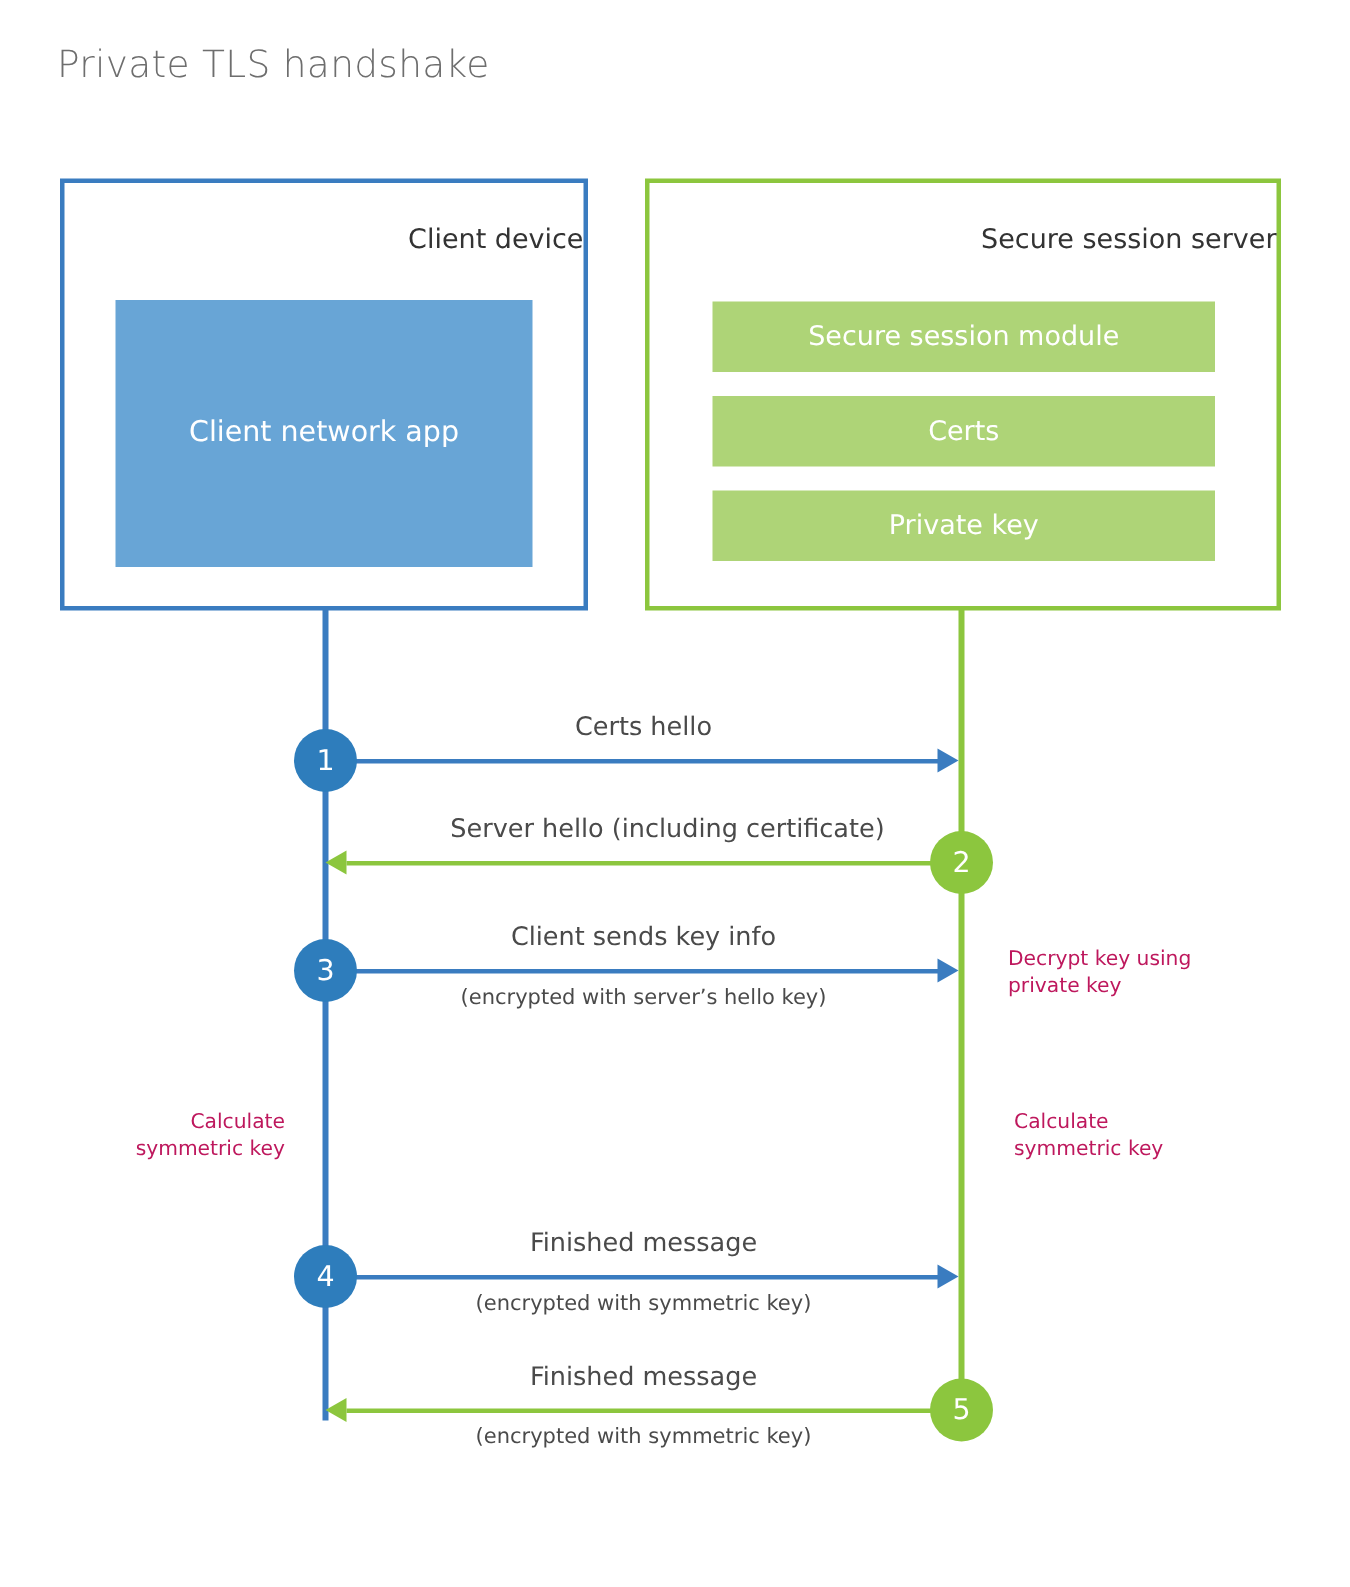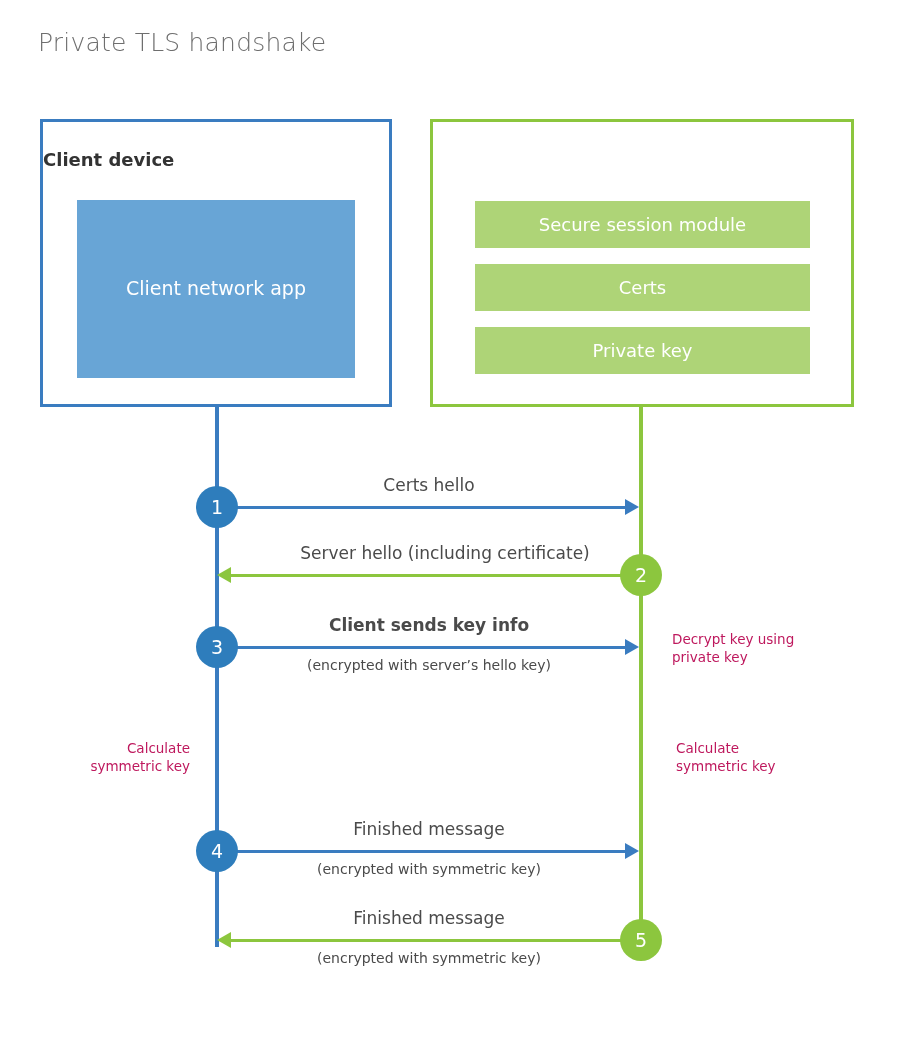--- a/index.html
+++ b/index.html
@@ -45,23 +45,23 @@
     top: 119px;
     width: 424px;
     height: 288px;
     border: 3px solid #8cc63e;
   }
   .entity-title {
     position: absolute;
     left: 0;
     right: 0;
     top: 27px;
-    text-align: left;
+    text-align: right;
     font-size: 18px;
-    font-weight: bold;
+    font-weight: normal;
     color: #333333;
   }
 
   
   #client-app-block {
     position: absolute;
     left: 34px;
     top: 78px;
     width: 278px;
     height: 178px;
@@ -181,20 +181,21 @@
 
 <div id="page-title">Private TLS handshake</div>
 
 <div id="client-box" class="entity-box">
   <div class="entity-title">Client device</div>
   <div id="client-app-block">Client network
 app</div>
 </div>
 
 <div id="server-box" class="entity-box">
+  <div class="entity-title">Secure session server</div>
   <div id="server-block-1" class="server-block">Certs</div>
   <div id="server-block-0" class="server-block">Secure session module</div>
   <div id="server-block-2" class="server-block">Private key</div>
 </div>
 
 <div id="client-lifeline" class="lifeline"></div>
 <div id="server-lifeline" class="lifeline"></div>
 
 <div class="message msg-blue" style="left:217px; top:507px; width:424px;">
   <div class="arrow-line" style="left:0; width:410px;"></div>
@@ -206,21 +207,21 @@
 <div class="message msg-green" style="left:217px; top:575px; width:424px;">
   <div class="arrow-line" style="left:14px; width:410px;"></div>
   <div class="arrow-head" style="left:0;"></div>
   <div class="msg-label" style="left:16px; width:424px;">Server hello (including certificate)</div>
 </div>
 <div class="step-badge badge-green" style="left:620px; top:554px;">2</div>
 
 <div class="message msg-blue" style="left:217px; top:647px; width:424px;">
   <div class="arrow-line" style="left:0; width:410px;"></div>
   <div class="arrow-head" style="left:408px;"></div>
-  <div class="msg-label" style="left:0; width:424px;font-weight:bold;">Client sends key info</div>
+  <div class="msg-label" style="left:0; width:424px;">Client sends key info</div>
   <div class="msg-sublabel" style="left:0; width:424px;">(encrypted with server’s hello key)</div>
 </div>
 <div class="step-badge badge-blue" style="left:196px; top:626px;">3</div>
 
 <div class="side-note note-right" style="left:672px; top:630px; width:180px;">Decrypt key using
 private key</div>
 
 <div class="side-note note-left" style="left:30px; top:739px; width:160px;">Calculate
 symmetric key</div>
 

